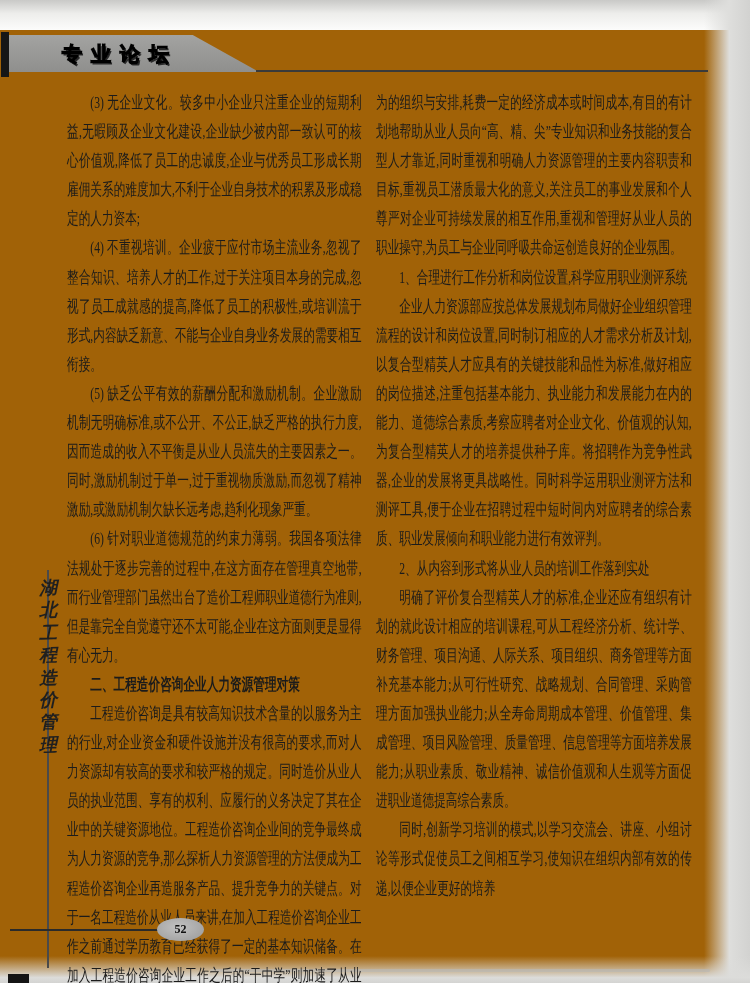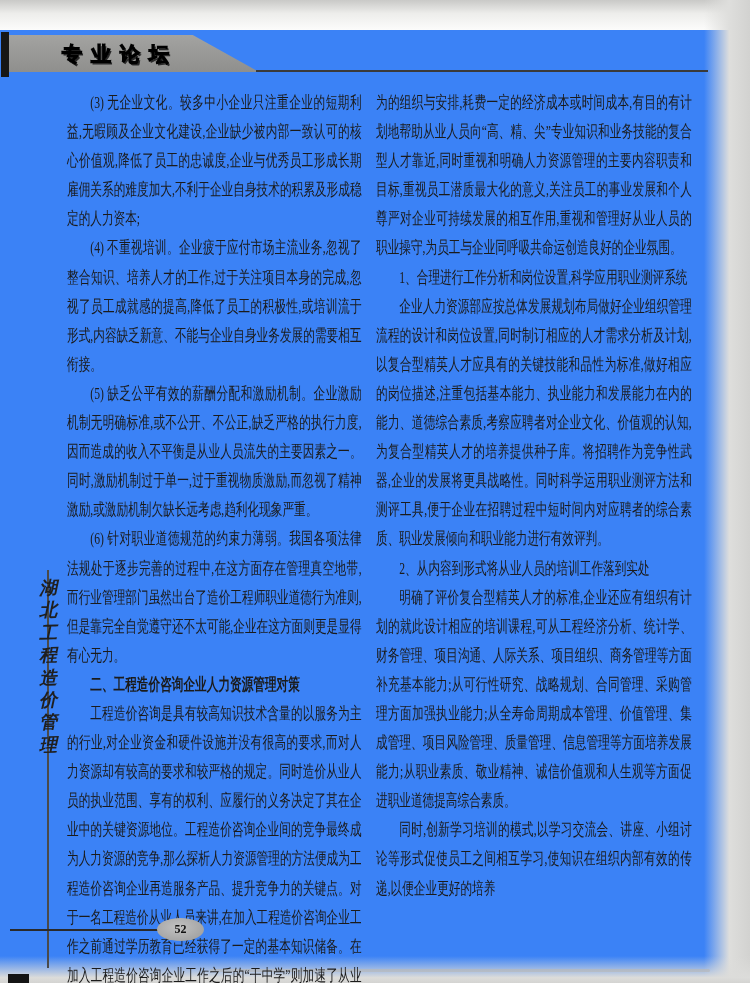--- a/index.html
+++ b/index.html
@@ -2,21 +2,21 @@
 <html><head>
 <meta charset="utf-8">
 <style>
   html, body { margin: 0; padding: 0; background: #e9e9e7; }
   * { box-sizing: border-box; }
 
   .page {
     position: relative;
     width: 750px;
     height: 983px;
-    background: #3b82f6;
+    background: #a16207;
     overflow: hidden;
     font-family: "Liberation Serif", "DejaVu Serif", serif;
     text-decoration: underline;
   }
 
   
   .edge-top {
     position: absolute; left: 0; top: 0; width: 750px; height: 30px;
     background: linear-gradient(to bottom, #c9c9c7 0%, #ededeb 45%, #fcfcfb 100%);
   }

